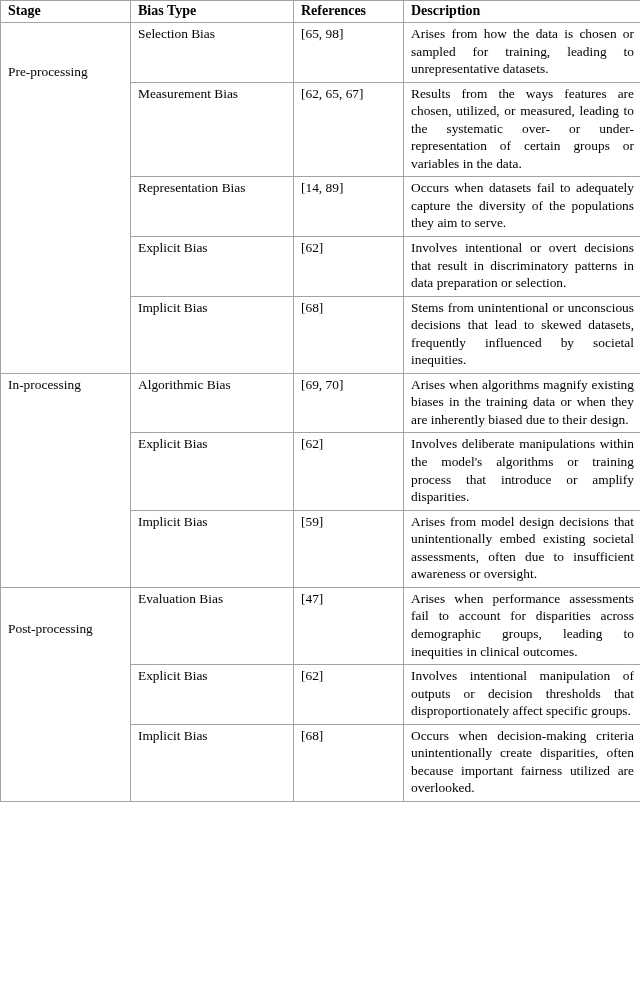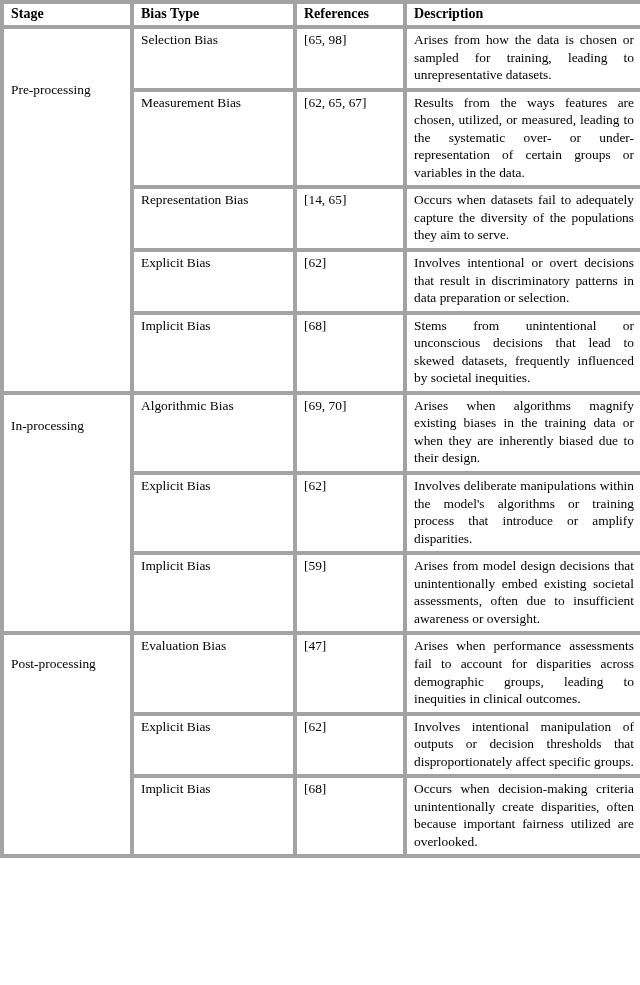--- a/index.html
+++ b/index.html
@@ -8,43 +8,43 @@
     font-family: "Liberation Serif", "DejaVu Serif", serif;
     color: #000000;
   }
   table.bias-table {
     width: 640px;
     border-collapse: collapse;
     table-layout: fixed;
     font-size: 13.4px;
   }
   .bias-table th, .bias-table td {
-    border: 4px solid #a3a3a3;
+    border: 1px solid #a3a3a3;
     vertical-align: top;
     padding: 2px 6px 4px 7px;
   }
   .bias-table th {
     text-align: left;
     font-weight: bold;
     font-size: 14px;
     padding-top: 2px;
     padding-bottom: 3px;
   }
   col.col-stage { width: 130px; }
   col.col-bias  { width: 163px; }
   col.col-ref   { width: 110px; }
   col.col-desc  { width: 237px; }
   td.description-cell {
     text-align: justify;
     line-height: 1.31;
   }
   td.stage-cell { line-height: 1.3; }
-  td.stage-pad-1 { padding-top: 52px; }
-  td.stage-pad-2 { padding-top: 22px; }
-  td.stage-pad-3 { padding-top: 20px; margin-left: 13px; }
+  td.stage-pad-1 { padding-top: 40px; }
+  td.stage-pad-2 { padding-top: 2px; }
+  td.stage-pad-3 { padding-top: 32px; margin-left: 13px; }
   td.bias-type-cell, td.references-cell { line-height: 1.3; }
 </style>
 </head>
 <body>
 
 <table class="bias-table">
   <colgroup>
     <col class="col-stage">
     <col class="col-bias">
     <col class="col-ref">
@@ -66,21 +66,21 @@
       <td class="references-cell">[65, 98]</td>
       <td class="description-cell">Arises from how the data is chosen or sampled for training, leading to unrepresentative datasets.</td>
     </tr>
     <tr>
       <td class="bias-type-cell">Measurement Bias</td>
       <td class="references-cell">[62, 65, 67]</td>
       <td class="description-cell">Results from the ways features are chosen, utilized, or measured, leading to the systematic over- or under-representation of certain groups or variables in the data.</td>
     </tr>
     <tr>
       <td class="bias-type-cell">Representation Bias</td>
-      <td class="references-cell">[14, 65]</td>
+      <td class="references-cell">[14, 89]</td>
       <td class="description-cell">Occurs when datasets fail to adequately capture the diversity of the populations they aim to serve.</td>
     </tr>
     <tr>
       <td class="bias-type-cell">Explicit Bias</td>
       <td class="references-cell">[62]</td>
       <td class="description-cell">Involves intentional or overt decisions that result in discriminatory patterns in data preparation or selection.</td>
     </tr>
     <tr>
       <td class="bias-type-cell">Implicit Bias</td>
       <td class="references-cell">[68]</td>

